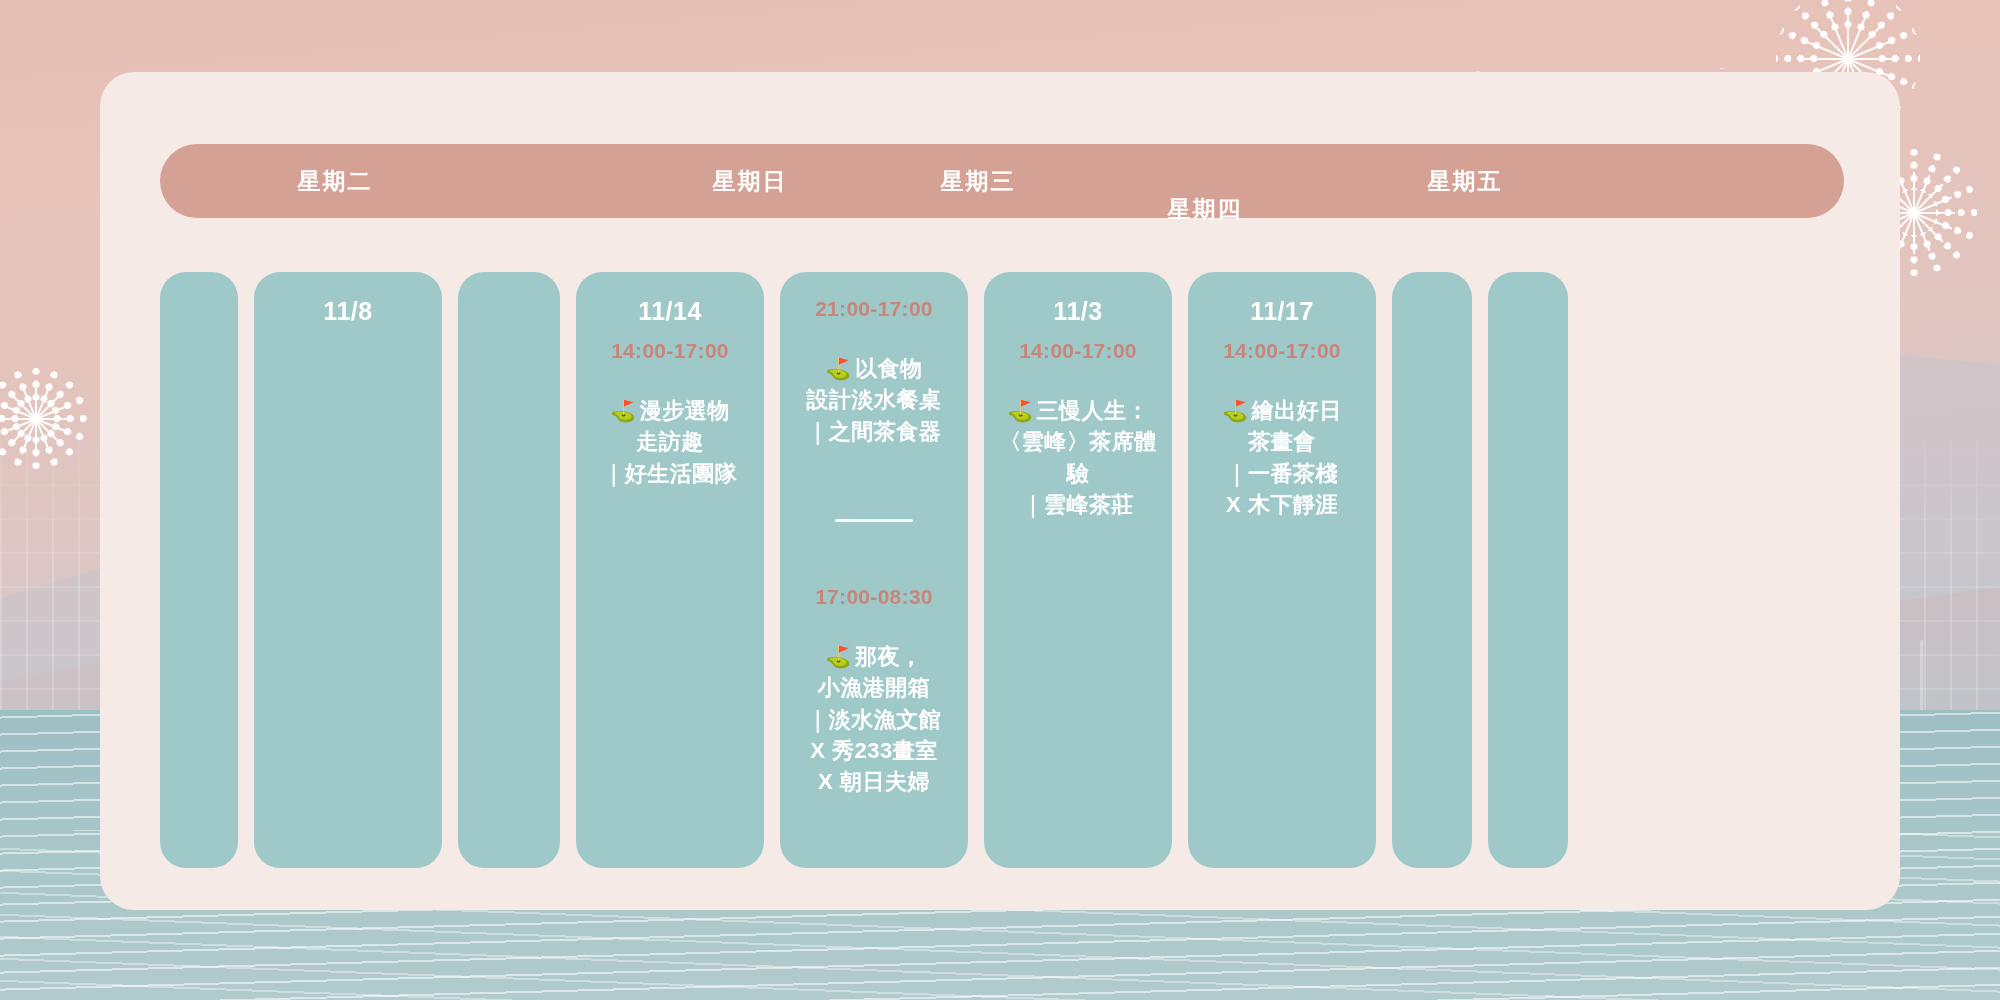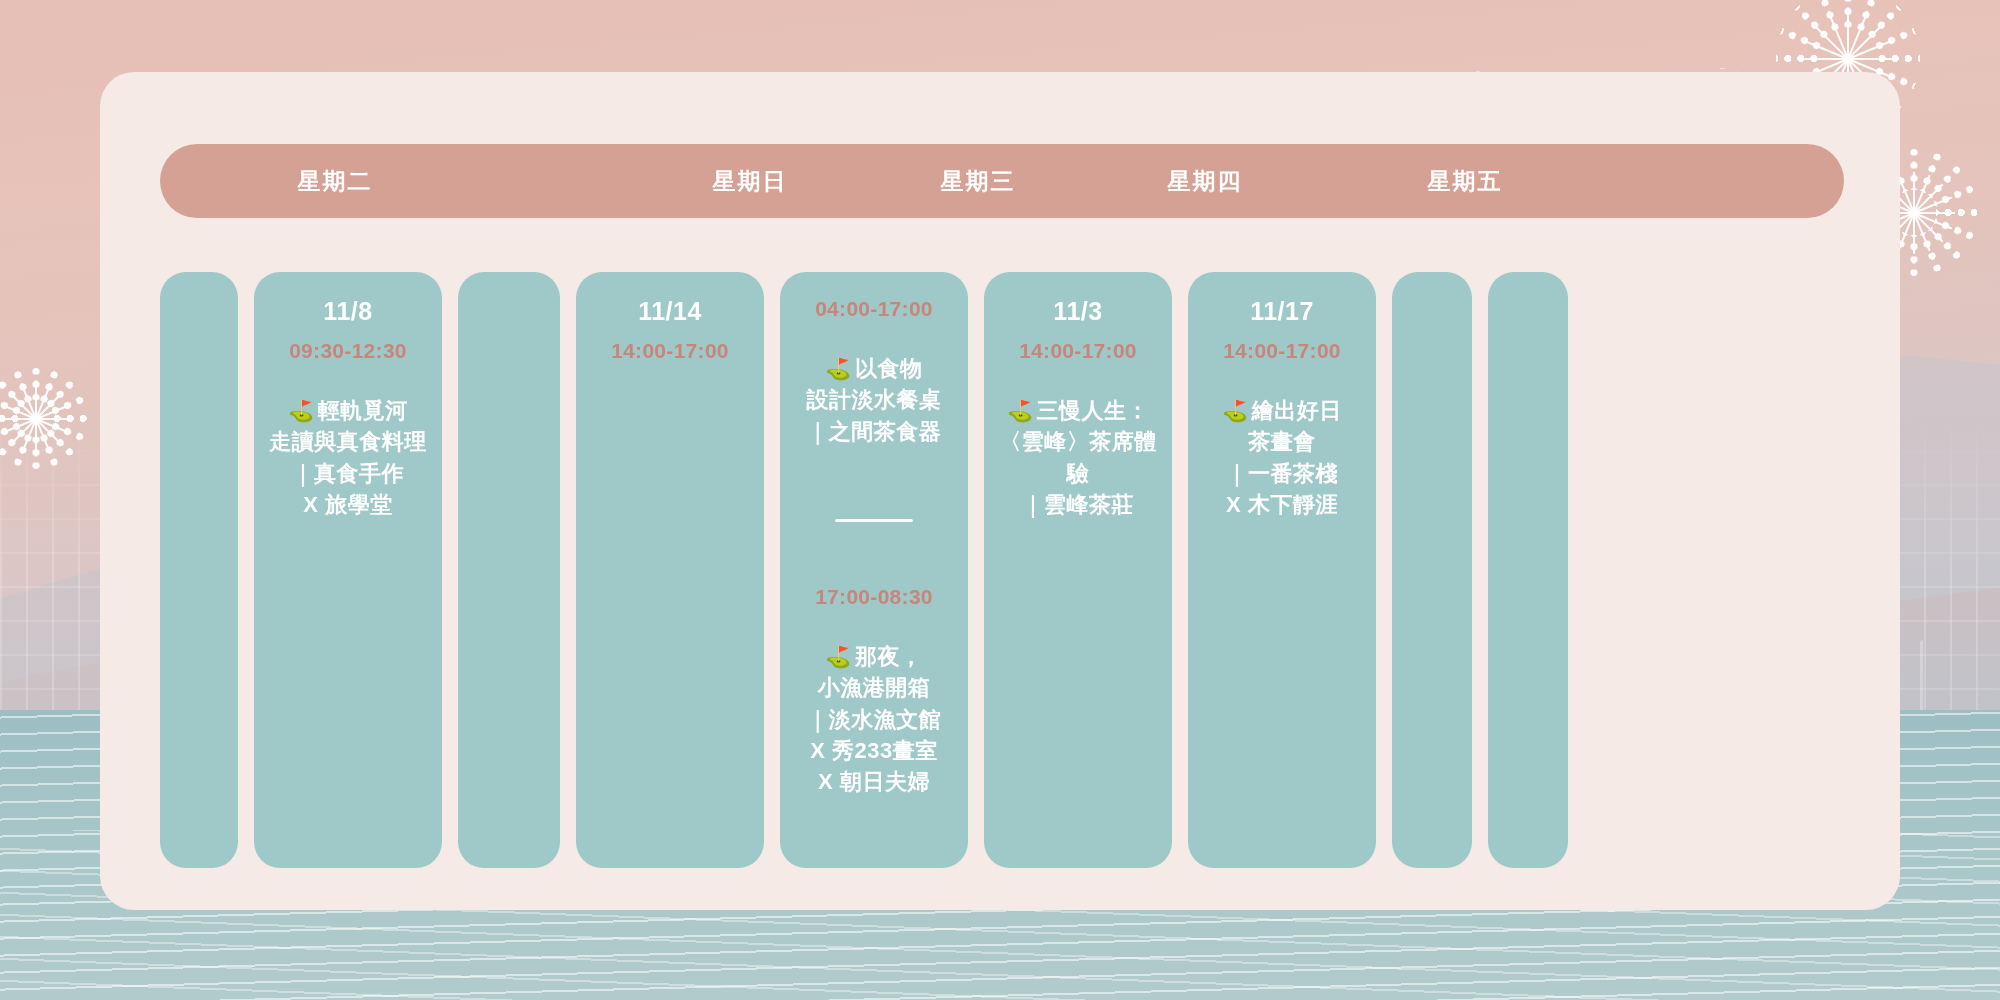--- a/index.html
+++ b/index.html
@@ -451,55 +451,51 @@
         <b style="transform: rotate(337.5deg);"></b>
       </div>
     </div>
 
   <div class="panel"></div>
 
   <div class="weekbar" id="weekbar">
       <div class="wd" style="width: 230px; margin-left: 60px;">星期二</div>
       <div class="wd" style="width: 240px; margin-left: 180px;">星期日</div>
       <div class="wd" style="width: 200px; margin-left: 8px;">星期三</div>
-      <div class="wd" style="width: 200px; margin-left: 27px;">星期四</div>
+      <div class="wd" style="width: 200px; margin-left: 27px; margin-top: 28px;">星期四</div>
       <div class="wd" style="width: 210px; margin-left: 55px;">星期五</div>
     </div>
 
   <div class="board" id="board">
       <div class="col" style="width: 78px; margin-right: 16px;">
         <div class="card empty"></div>
       </div>
       <div class="col" style="width: 188px; margin-right: 16px;">
         <div class="card">
           <div class="date">11/8</div>
-          <div class="evt">
-            <div class="time">09:30-12:30</div>
-            <div class="evt-title"><span class="flag">⛳</span><span>輕軌覓河
-走讀與真食料理
-｜真食手作
-X 旅學堂</span></div>
-          </div>
         </div>
       </div>
       <div class="col" style="width: 102px; margin-right: 16px;">
         <div class="card empty"></div>
       </div>
       <div class="col" style="width: 188px; margin-right: 16px;">
         <div class="card">
           <div class="date">11/14</div>
           <div class="evt">
             <div class="time">14:00-17:00</div>
+            <div class="evt-title"><span class="flag">⛳</span><span>漫步選物
+走訪趣
+｜好生活團隊</span></div>
           </div>
         </div>
       </div>
       <div class="col" style="width: 188px; margin-right: 16px;">
         <div class="card">
           <div class="evt">
-            <div class="time">04:00-17:00</div>
+            <div class="time">21:00-17:00</div>
             <div class="evt-title"><span class="flag">⛳</span><span>以食物
 設計淡水餐桌
 ｜之間茶食器</span></div>
           </div>
           <div class="divider"></div>
           <div class="evt">
             <div class="time">17:00-08:30</div>
             <div class="evt-title"><span class="flag">⛳</span><span>那夜，
 小漁港開箱
 ｜淡水漁文館

